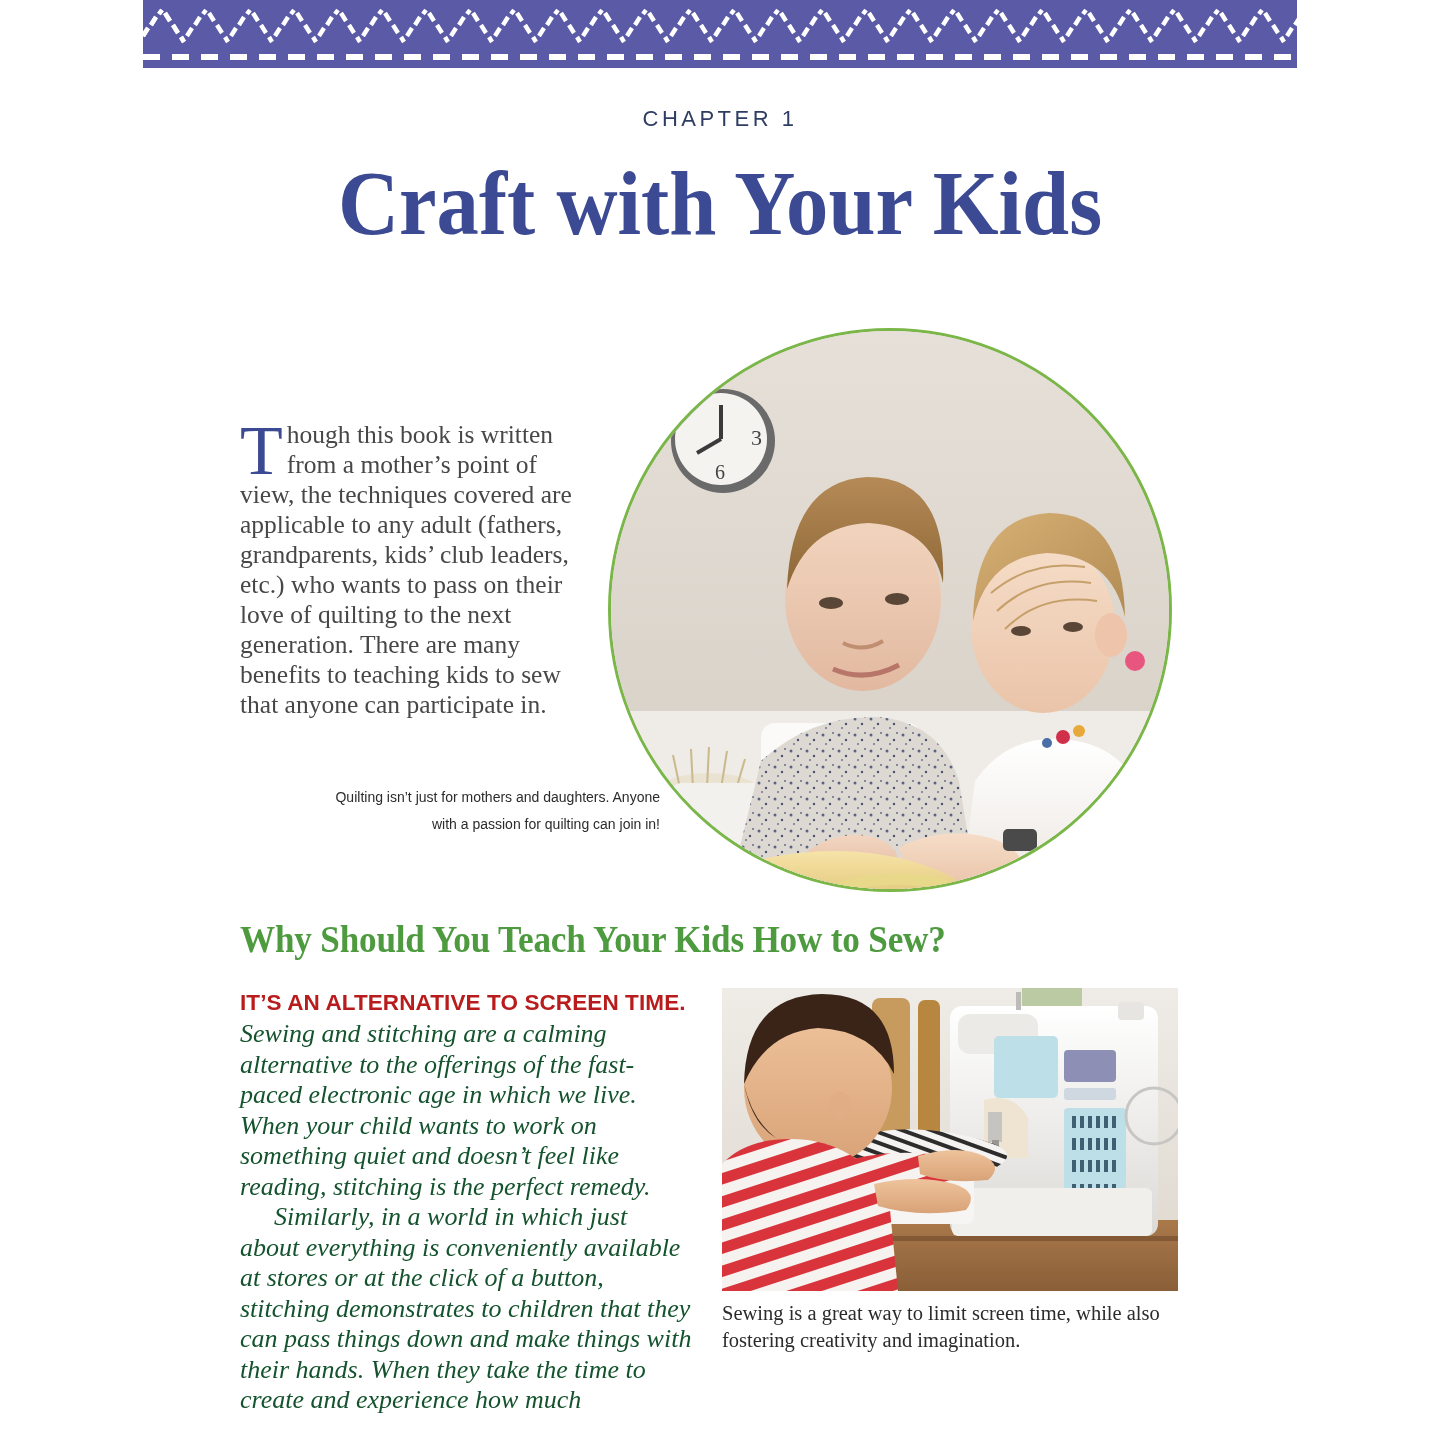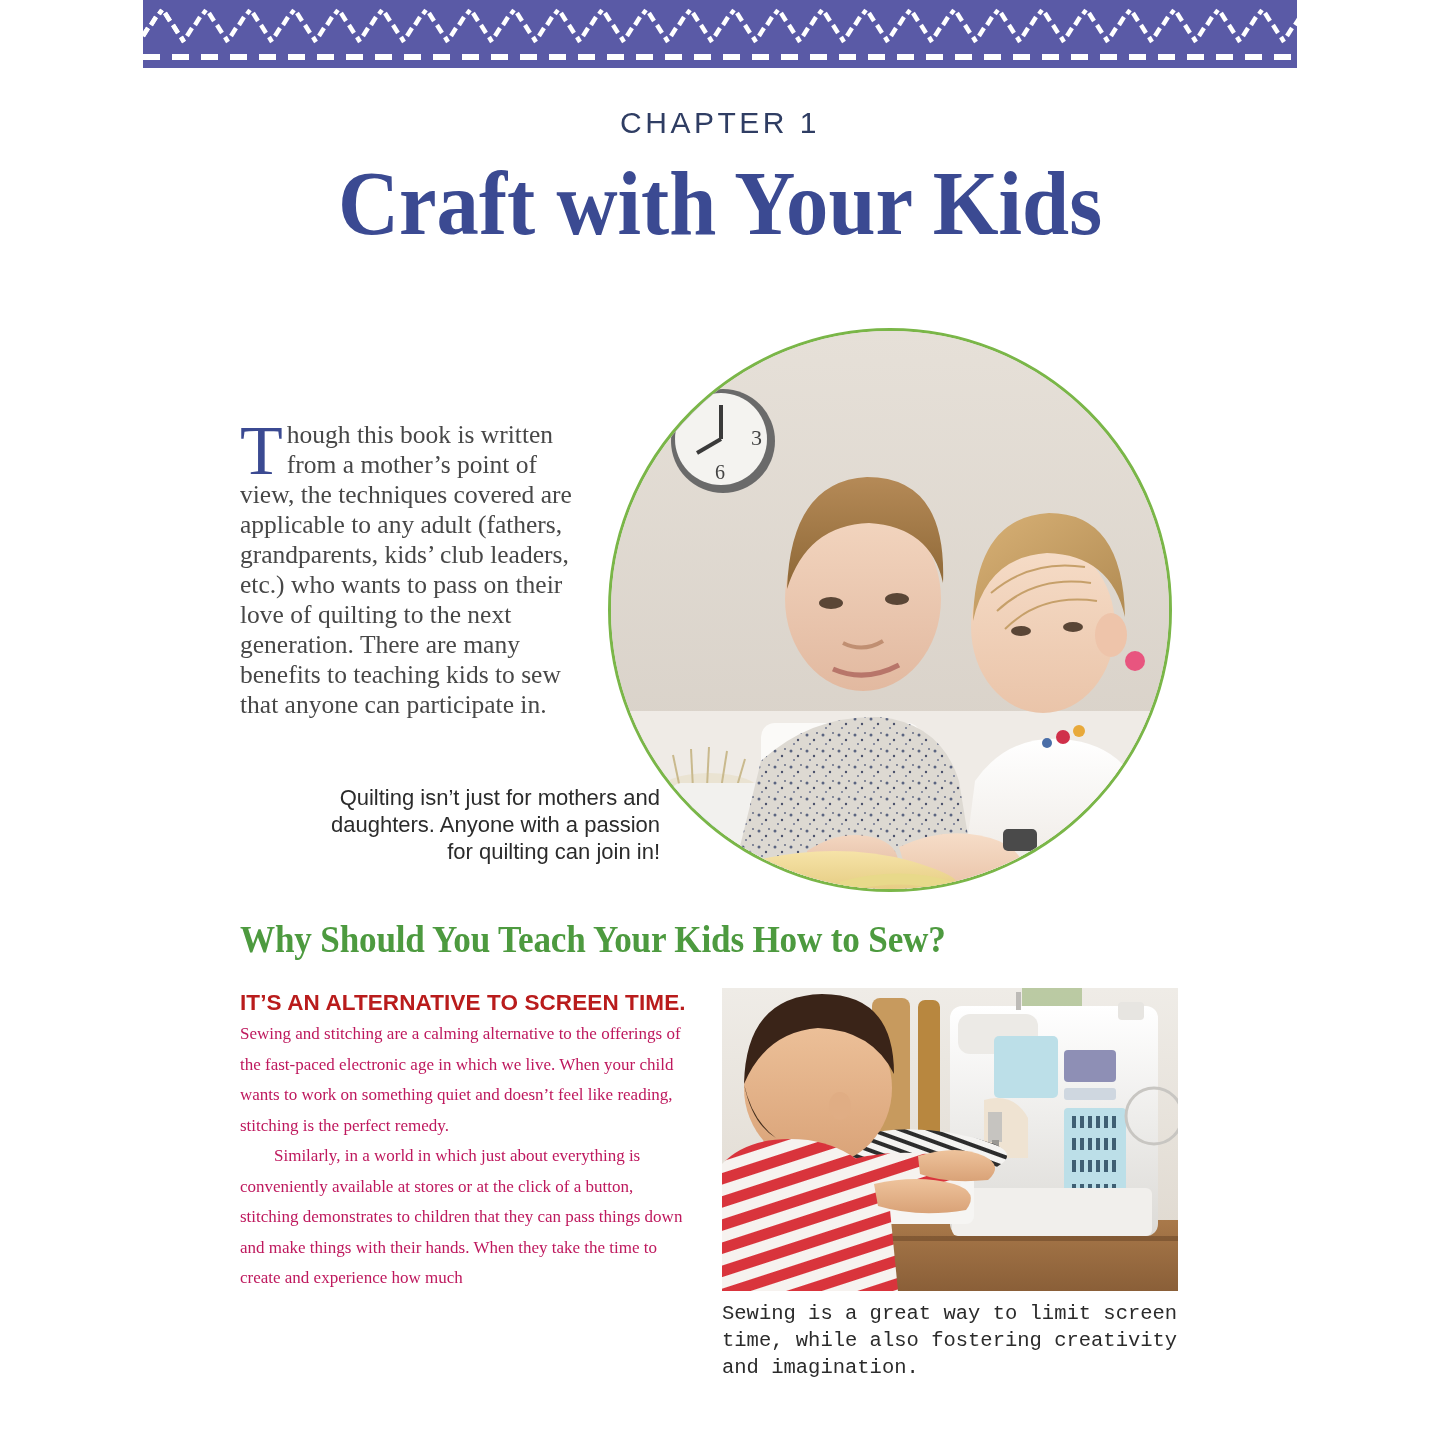--- a/index.html
+++ b/index.html
@@ -54,21 +54,21 @@
   }
 
   
   .chapter-label {
     position: absolute;
     left: 0;
     top: 106px;
     width: 1440px;
     text-align: center;
     font-family: "Liberation Sans", sans-serif;
-    font-size: 30px;
+    font-size: 22px;
     letter-spacing: 3.5px;
     color: #2f3d63;
     font-weight: 400;
   }
   .chapter-title {
     position: absolute;
     left: 0;
     top: 155px;
     width: 1440px;
     text-align: center;
@@ -115,21 +115,21 @@
   }
   .circle-photo svg { display: block; width: 100%; height: 100%; }
 
   .circle-caption {
     position: absolute;
     left: 330px;
     top: 784px;
     width: 330px;
     text-align: right;
     font-family: "Liberation Sans", sans-serif;
-    font-size: 22px;
+    font-size: 14px;
     line-height: 27px;
     color: #2b2b2b;
   }
 
   
   .section-heading {
     position: absolute;
     left: 240px;
     top: 918px;
     font-family: "Liberation Serif", serif;
@@ -151,23 +151,24 @@
   .subhead {
     font-family: "Liberation Sans", sans-serif;
     font-weight: 700;
     font-size: 22.5px;
     color: #b91c1c;
     letter-spacing: 0.1px;
     margin: 0 0 3px 0;
   }
   .body-col p {
     margin: 0;
-    font-size: 17px;
+    font-size: 26px;
     line-height: 30.5px;
-    color: #be185d;
+    color: #14532d;
+    font-style: italic;
   }
   .body-col p.indent { text-indent: 34px; }
 
   
   .rect-photo {
     position: absolute;
     left: 722px;
     top: 988px;
     width: 456px;
     height: 303px;
@@ -175,21 +176,21 @@
     background: #cfc7bd;
   }
   .rect-photo svg { display: block; width: 100%; height: 100%; }
 
   .rect-caption {
     position: absolute;
     left: 722px;
     top: 1300px;
     width: 465px;
     text-align: left;
-    font-family: Liberation Mono, monospace;
+    font-family: Liberation Serif, serif;
     font-size: 20.5px;
     line-height: 27px;
     color: #2b2b2b;
   }
 </style>
 </head>
 <body>
 
 <div class="page">
 

